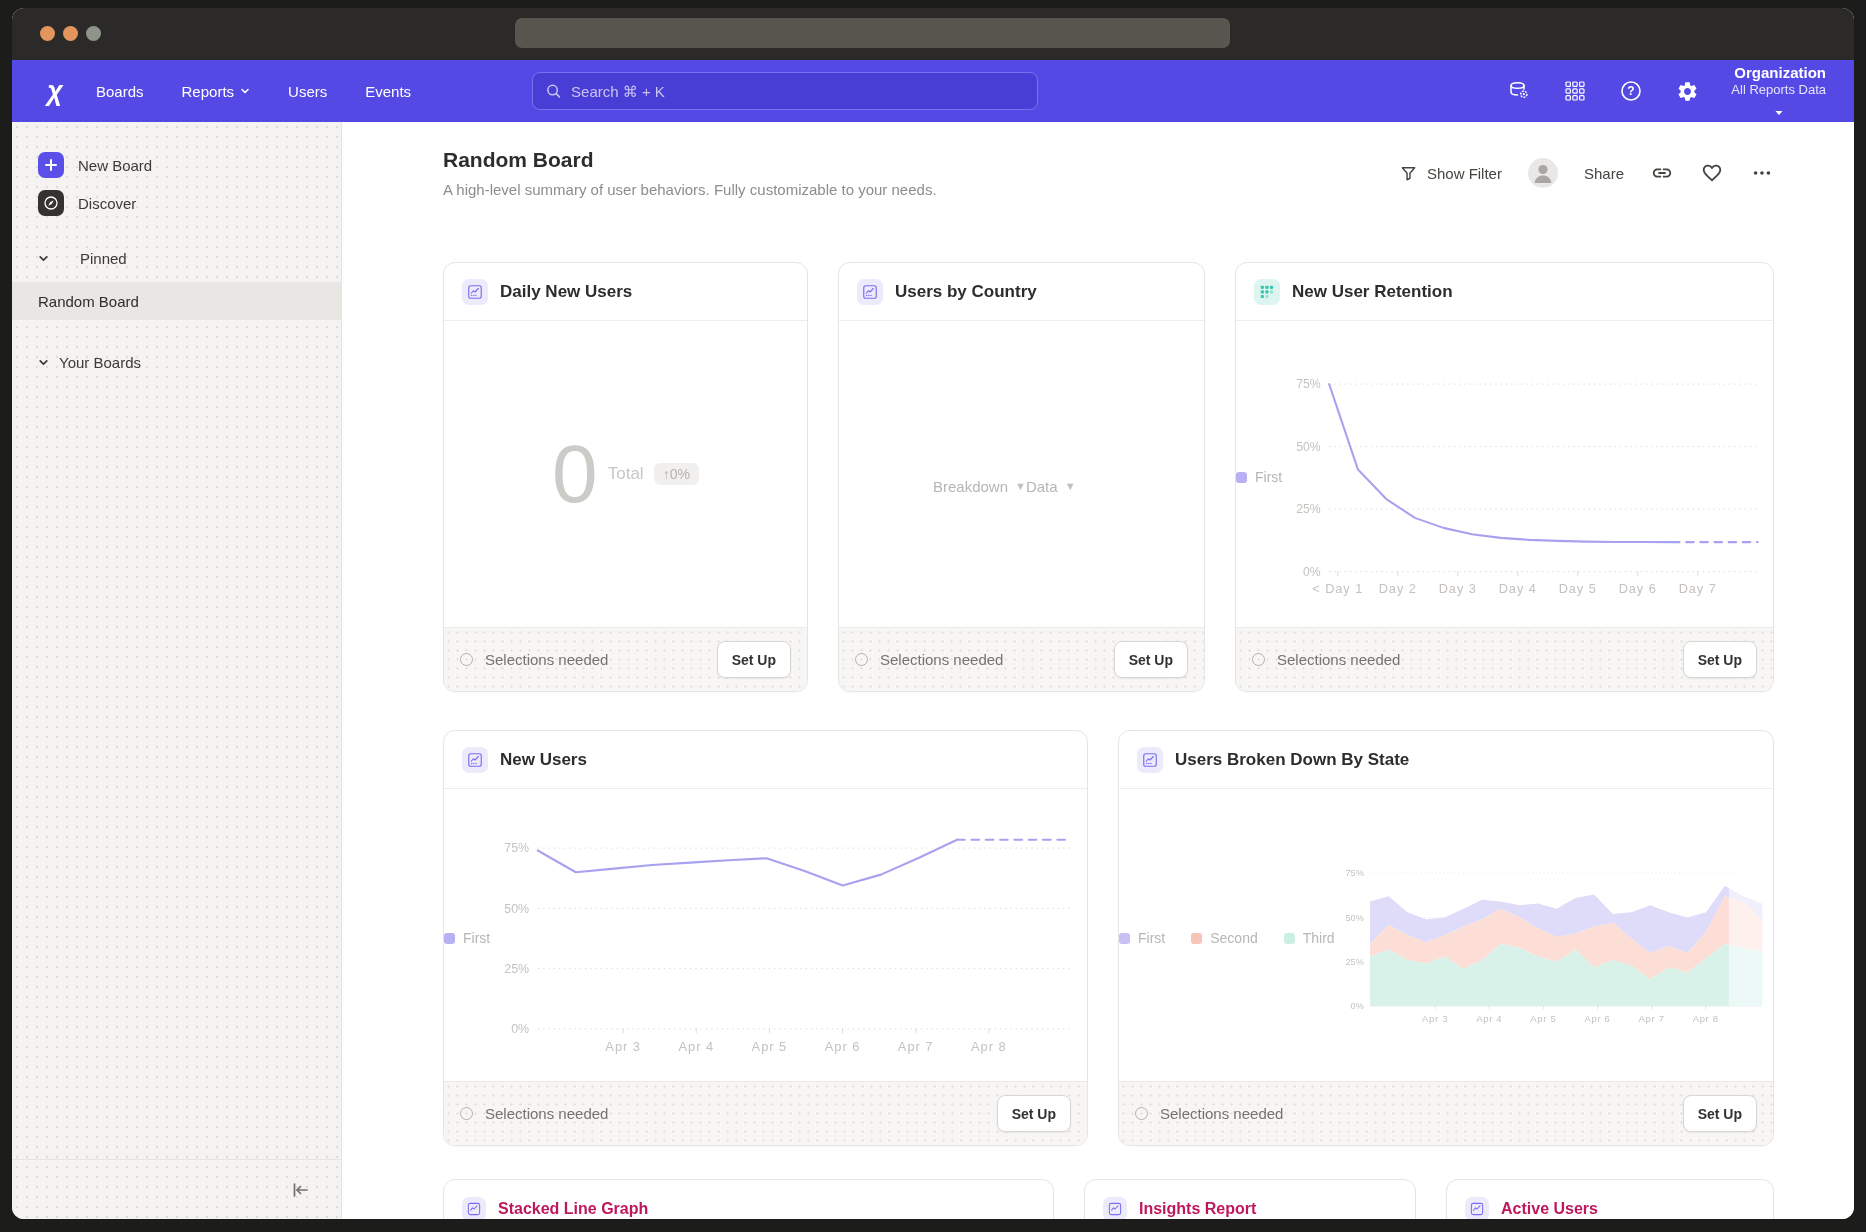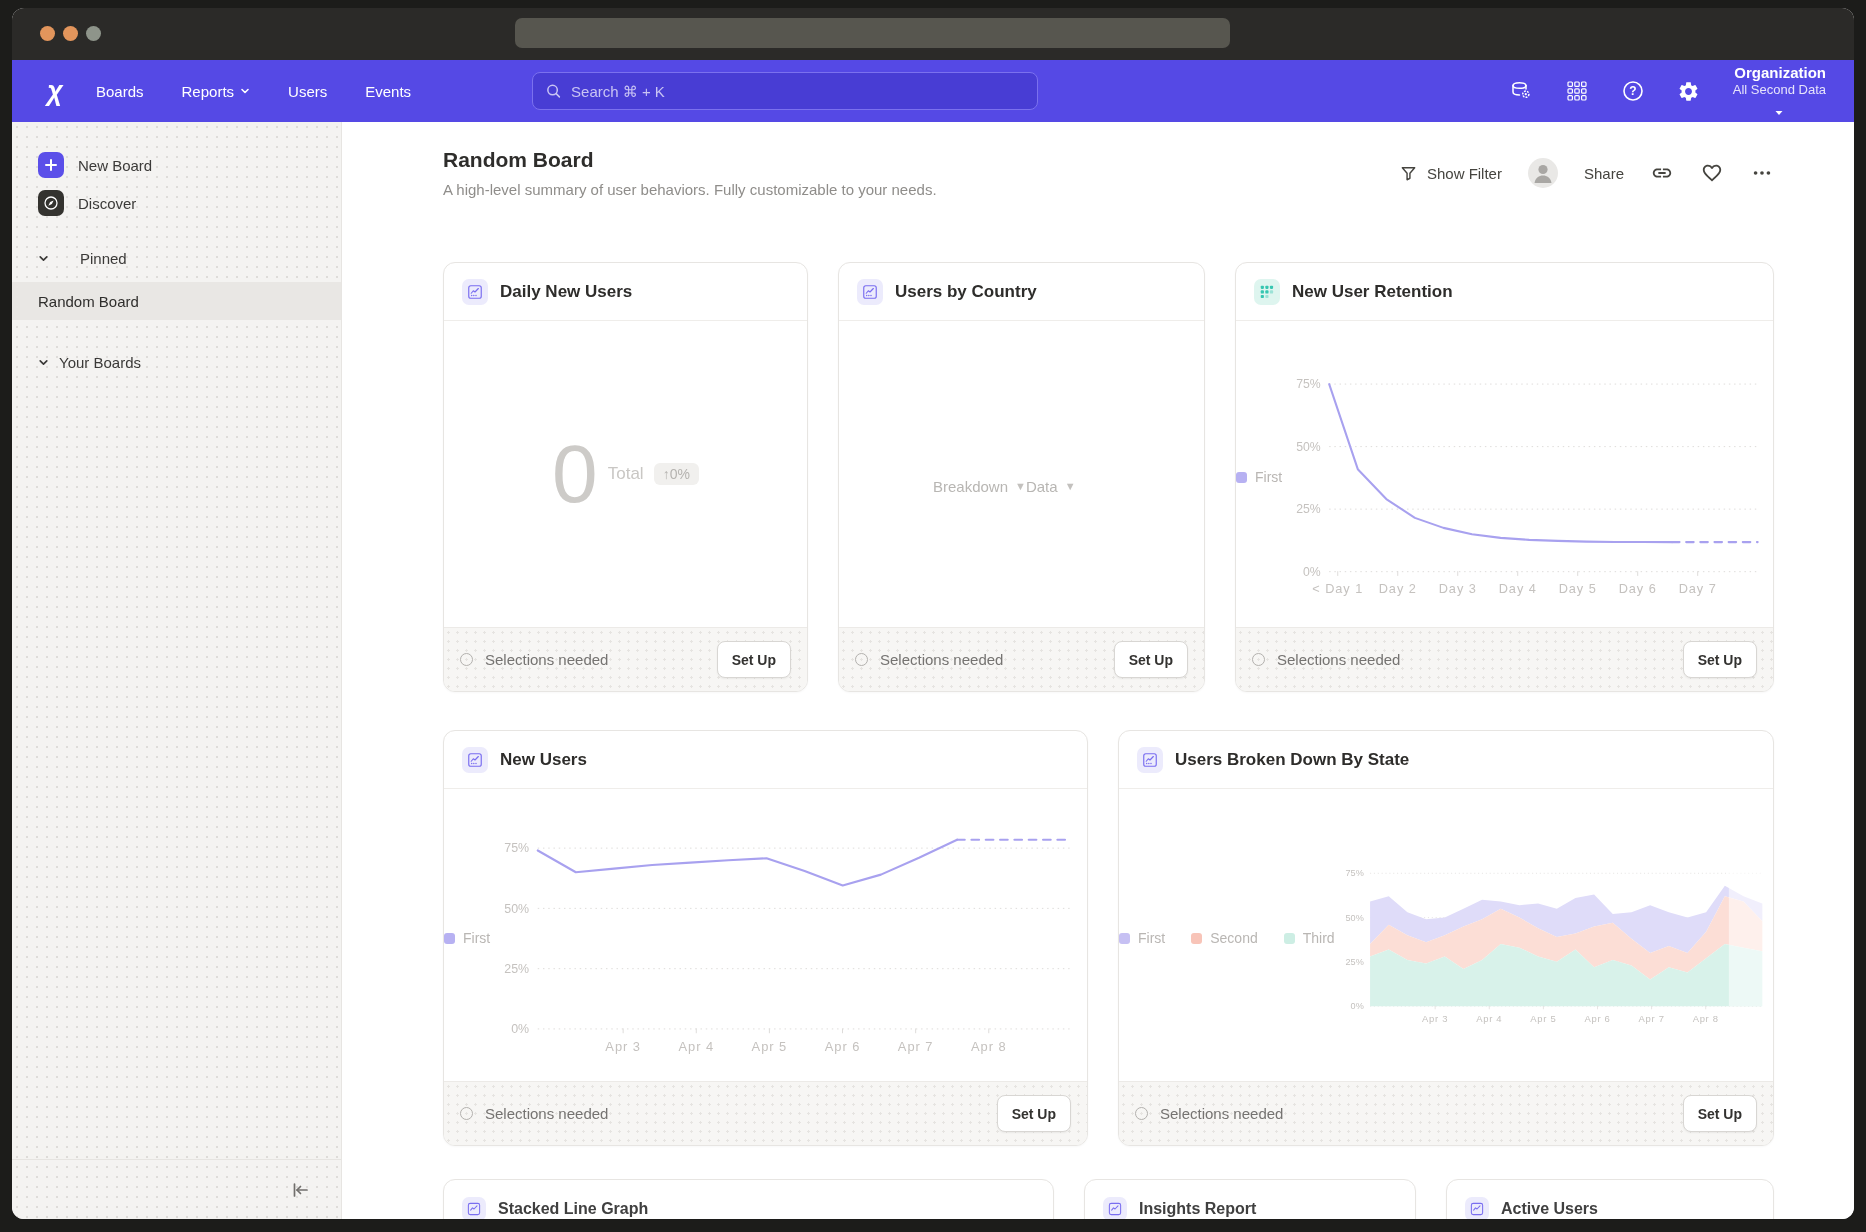--- a/index.html
+++ b/index.html
@@ -103,21 +103,21 @@
   .uc-bar { height:22px; border-radius:5px; }
 
   
   .chart-body { padding-top:16px; align-items:center; }
   .legend { display:flex; align-items:center; justify-content:center; gap:26px; height:18px; margin-bottom:10px; }
   .legend-entry { display:flex; align-items:center; gap:8px; font-size:14px; color:#b9b6b3; }
   .legend-swatch { width:11px; height:11px; border-radius:3px; }
 
   
   .partial-card .card-h { border-bottom:none; }
-  .partial-title { font-size:16px; font-weight:700; color:#404040; margin-left:12px; }
+  .partial-title { font-size:16px; font-weight:700; color:#be185d; margin-left:12px; }
 </style>
 </head>
 <body>
 
 <div class="window">
 
   <div class="titlebar">
     <div class="traffic">
       <span class="tl-dot" style="background:#e2955c"></span>
       <span class="tl-dot" style="background:#e2955c"></span>
@@ -184,21 +184,21 @@
         </svg>
       </span>
       <span class="nav-icon">
         <svg width="23" height="23" viewBox="0 0 24 24">
             <path fill="#fff" d="M19.14 12.94c.04-.3.06-.61.06-.94 0-.32-.02-.64-.07-.94l2.03-1.58c.18-.14.23-.41.12-.61l-1.92-3.32c-.12-.22-.37-.29-.59-.22l-2.39.96c-.5-.38-1.03-.7-1.62-.94l-.36-2.54c-.04-.24-.24-.41-.48-.41h-3.84c-.24 0-.43.17-.47.41l-.36 2.54c-.59.24-1.13.57-1.62.94l-2.39-.96c-.22-.08-.47 0-.59.22L2.74 8.87c-.12.21-.08.47.12.61l2.03 1.58c-.05.3-.09.63-.09.94s.02.64.07.94l-2.03 1.58c-.18.14-.23.41-.12.61l1.92 3.32c.12.22.37.29.59.22l2.39-.96c.5.38 1.03.7 1.62.94l.36 2.54c.05.24.24.41.48.41h3.84c.24 0 .44-.17.47-.41l.36-2.54c.59-.24 1.13-.56 1.62-.94l2.39.96c.22.08.47 0 .59-.22l1.92-3.32c.12-.22.07-.47-.12-.61l-2.01-1.58zM12 15.6c-1.98 0-3.6-1.62-3.6-3.6s1.62-3.6 3.6-3.6 3.6 1.62 3.6 3.6-1.62 3.6-3.6 3.6z"></path>
           </svg>
       </span>
       <div class="org-block">
         <div class="org-text">
           <div class="org-name">Organization</div>
-          <div class="org-scope">All Second Data</div>
+          <div class="org-scope">All Reports Data</div>
         </div>
         <svg width="10" height="10" viewBox="0 0 10 10">
             <path d="M1.5 3 L8.5 3 L5 7 Z" fill="#fff"></path>
           </svg>
       </div>
     </div>
   </div>
 
   <div class="app-body">
 

